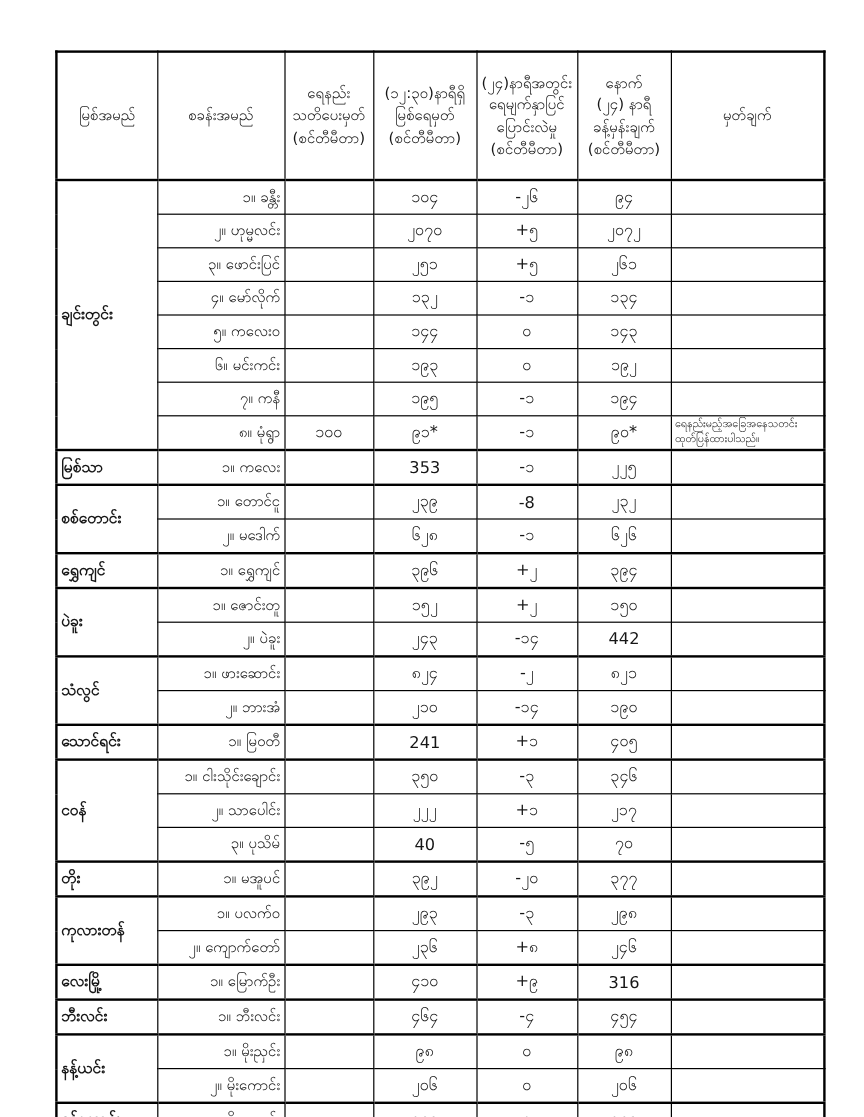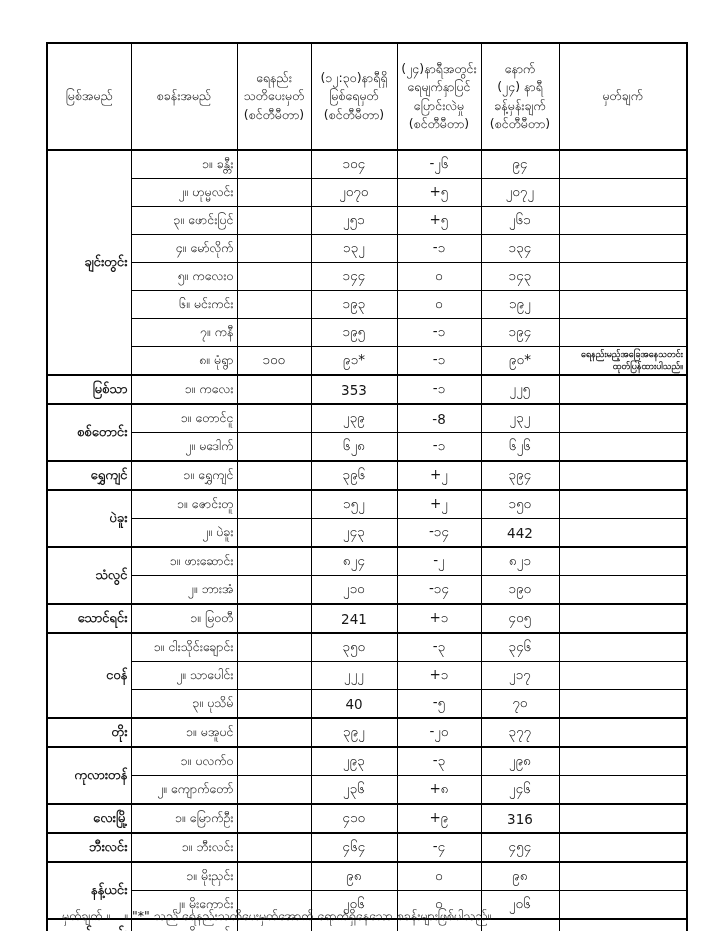--- a/index.html
+++ b/index.html
@@ -27,26 +27,26 @@
     height:103px;
     font-weight:normal;
     font-size:12.5px;
     line-height:1.45;
     text-align:center;
     vertical-align:middle;
     white-space:pre-line;
     border-bottom:2px solid #000;
   }
   tbody td { height:25px; font-size:13px; vertical-align:middle; }
-  td.river-cell   { font-weight:bold; text-align:right; font-size:13px;margin-left:36px; }
+  td.river-cell   { font-weight:bold; text-align:left; font-size:13px;margin-left:36px; }
   td.station-cell { text-align:right; font-size:12.5px; }
   td.warning-cell, td.level-cell, td.change-cell, td.forecast-cell {
     text-align:center; font-size:13.5px;
   }
-  td.remark-cell  { font-size:9px; line-height:1.3; text-align:right; padding:1px 2px;font-weight:bold; }
+  td.remark-cell  { font-size:9px; line-height:1.3; text-align:left; padding:1px 2px; }
   tbody tr.group-start td { border-top:2px solid #000; }
 
   .footnote {
     position:absolute; left:62px; top:908px;
     width:640px;
     font-size:12.5px;
     display:flex; gap:14px;
     white-space:nowrap;
   }
 </style>
@@ -321,18 +321,14 @@
           <td class="station-cell">၁။ မိုးကောင်း</td>
           <td class="warning-cell"></td>
           <td class="level-cell">၁၄၉</td>
           <td class="change-cell">၀</td>
           <td class="forecast-cell">၁၄၉</td>
           <td class="remark-cell"></td>
         </tr>
       </tbody>
   </table>
 
-  <div class="footnote">
-    <span>မှတ်ချက် ။</span>
-    <span>။ "*" သည် ရေနည်းသတိပေးမှတ်အောက် ရောက်ရှိနေသော စခန်းများဖြစ်ပါသည်။</span>
-  </div>
 
 </div>
 
 </body></html>

